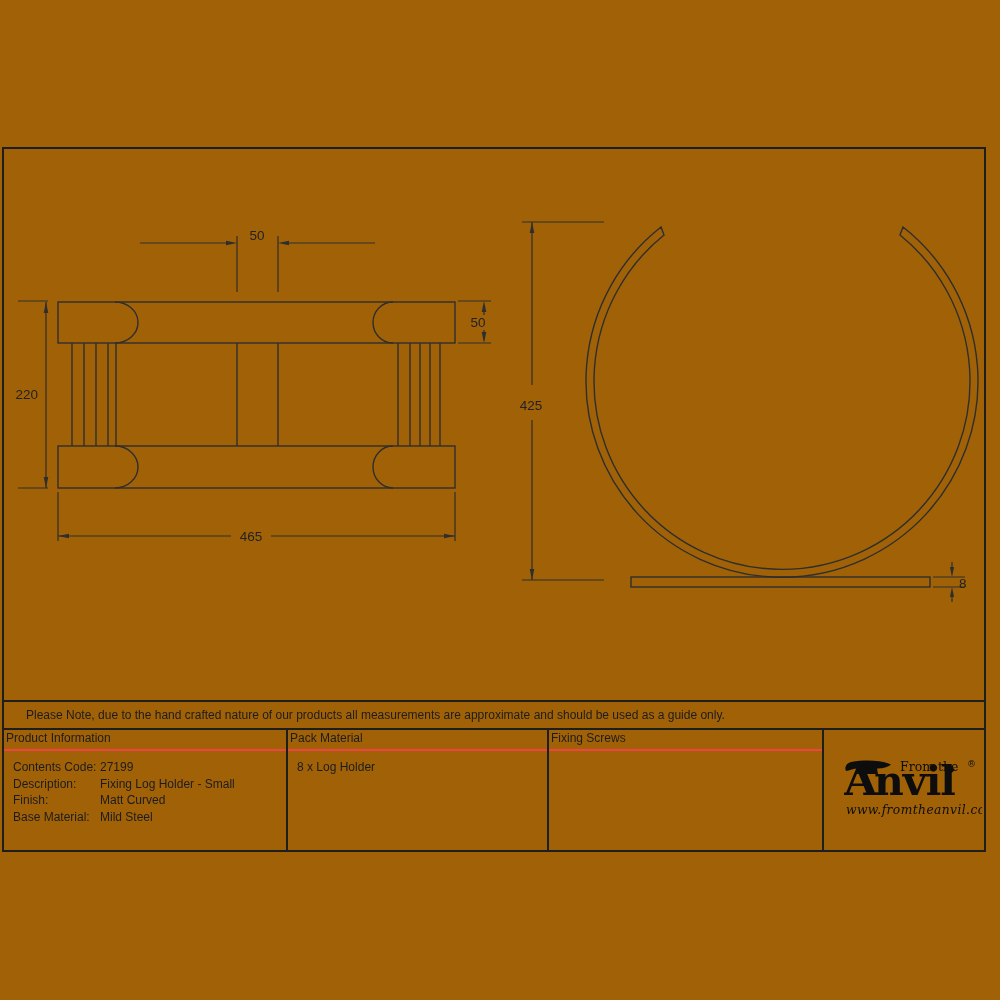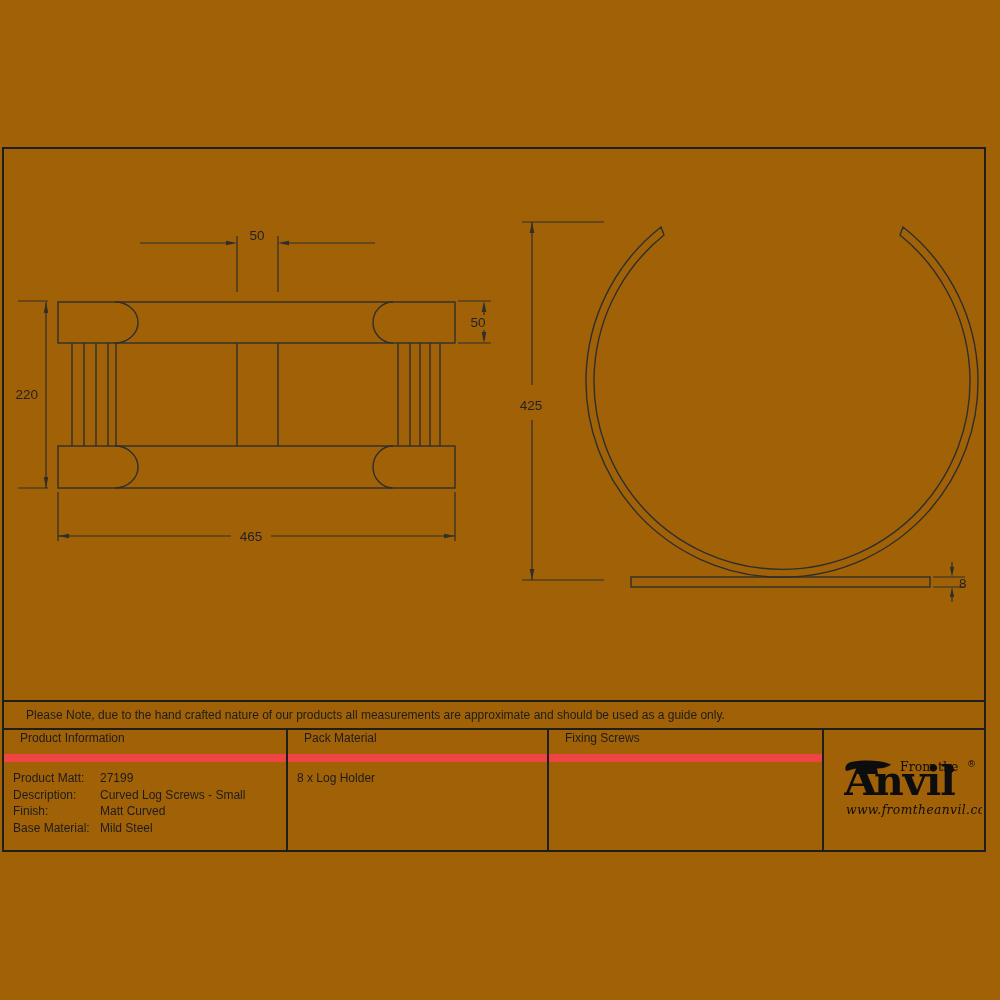--- a/index.html
+++ b/index.html
@@ -14,22 +14,22 @@
             box-sizing:border-box;display:flex;align-items:center;
             padding-left:24px;font-size:12px;}
   .table-body{position:absolute;left:4px;top:730px;width:980px;height:120px;
               display:flex;box-sizing:border-box;}
   .tcol{box-sizing:border-box;height:120px;}
   .tcol + .tcol{border-left:2px solid #1e1e1e;}
   .col-product{width:282px;}
   .col-pack{width:261px;}
   .col-fixing{width:275px;}
   .col-logo{width:162px;position:relative;}
-  .cell-header{height:32px;border-bottom:8px solid #ef4444;box-sizing:border-box;
-               line-height:17px;padding-left:16px;font-size:12px;}
+  .cell-header{height:21px;border-bottom:2px solid #ef4444;box-sizing:border-box;
+               line-height:17px;padding-left:2px;font-size:12px;}
   .cell-body{padding:8px 9px 0 9px;font-size:12px;line-height:16.5px;}
   .info-row{display:flex;}
   .info-label{width:87px;flex:none;}
   .logo-svg{position:absolute;left:20px;top:28px;}
   .logo-serif{font-family:"DejaVu Serif",serif;fill:#0d0d0d;}
 </style>
 </head>
 <body>
 
 <div class="page">
@@ -93,26 +93,26 @@
   <div class="note-row">
     <span>Please Note, due to the hand crafted nature of our products all measurements are approximate and should be used as a guide only.</span>
   </div>
 
   <div class="table-body">
 
     <div class="tcol col-product">
       <div class="cell-header">Product Information</div>
       <div class="cell-body">
         <div class="info-row">
-          <span class="info-label">Product Matt:</span>
+          <span class="info-label">Contents Code:</span>
           <span class="info-value">27199</span>
         </div>
         <div class="info-row">
           <span class="info-label">Description:</span>
-          <span class="info-value">Curved Log Screws - Small</span>
+          <span class="info-value">Fixing Log Holder - Small</span>
         </div>
         <div class="info-row">
           <span class="info-label">Finish:</span>
           <span class="info-value">Matt Curved</span>
         </div>
         <div class="info-row">
           <span class="info-label">Base Material:</span>
           <span class="info-value">Mild Steel</span>
         </div>
       </div>

